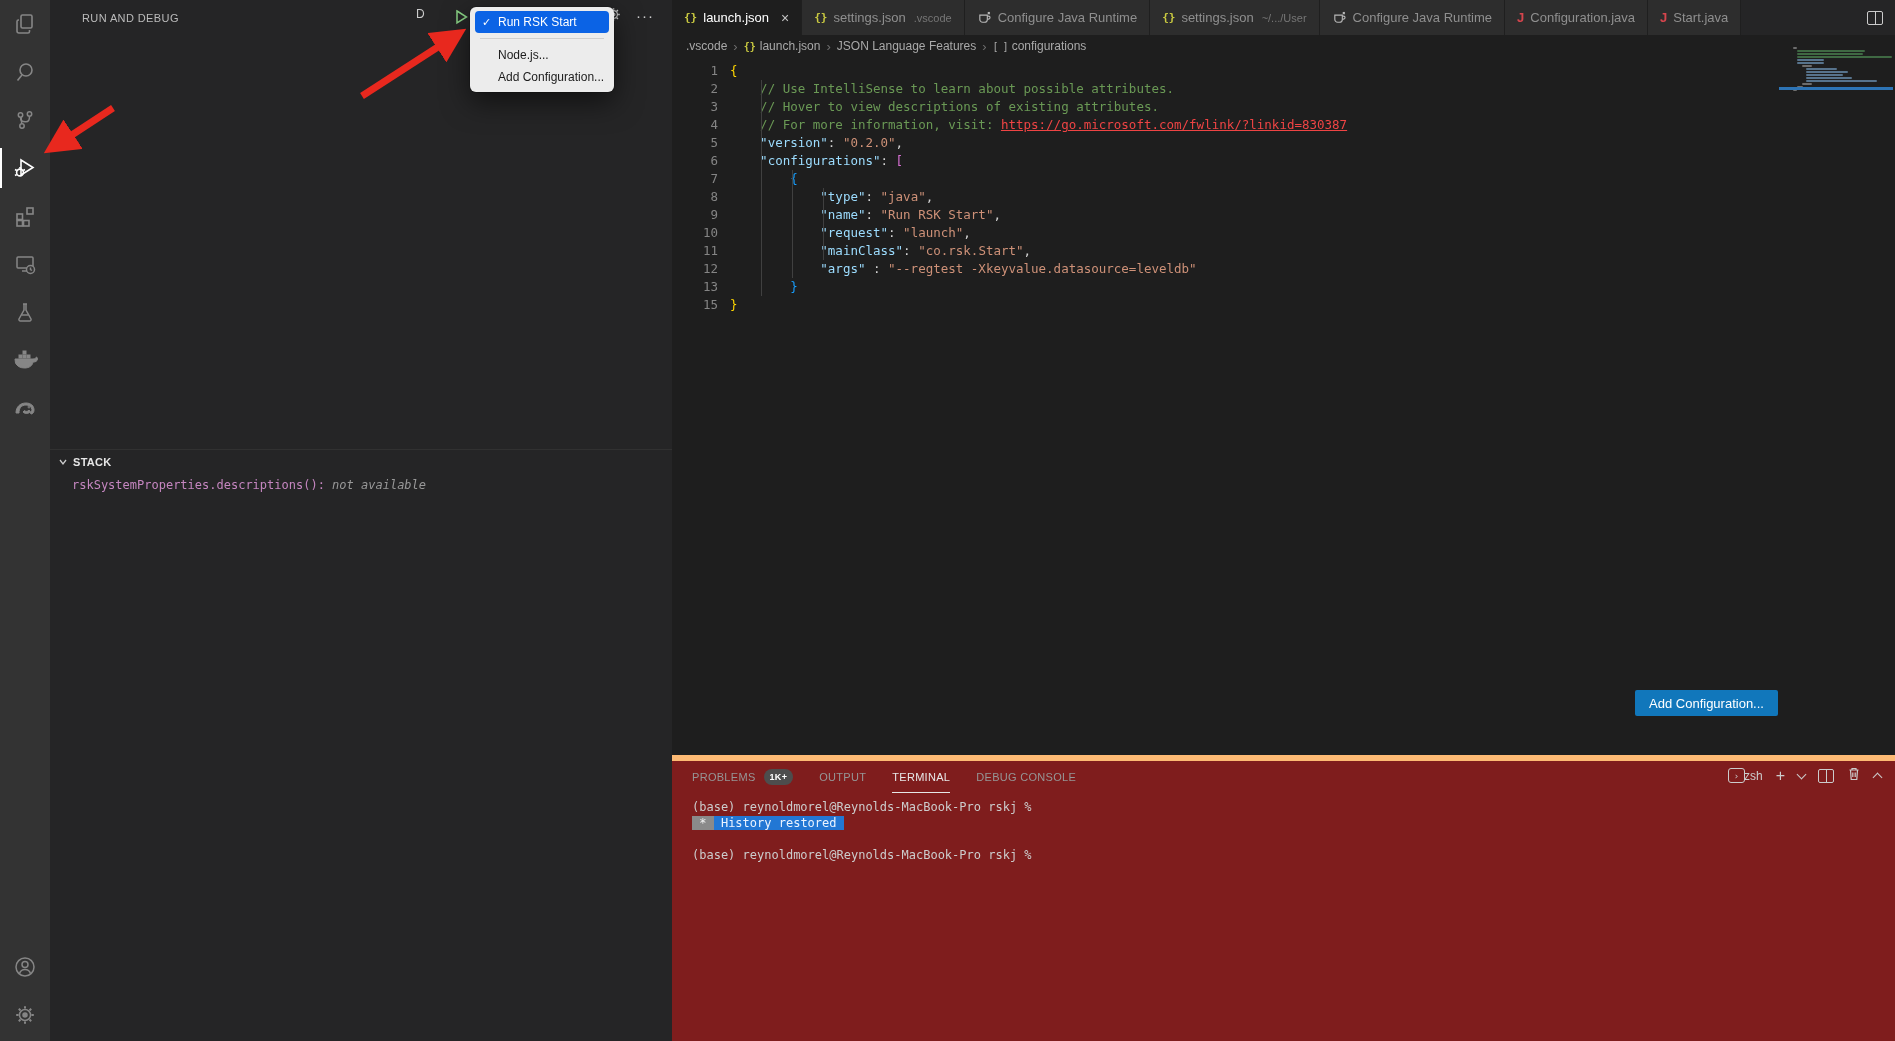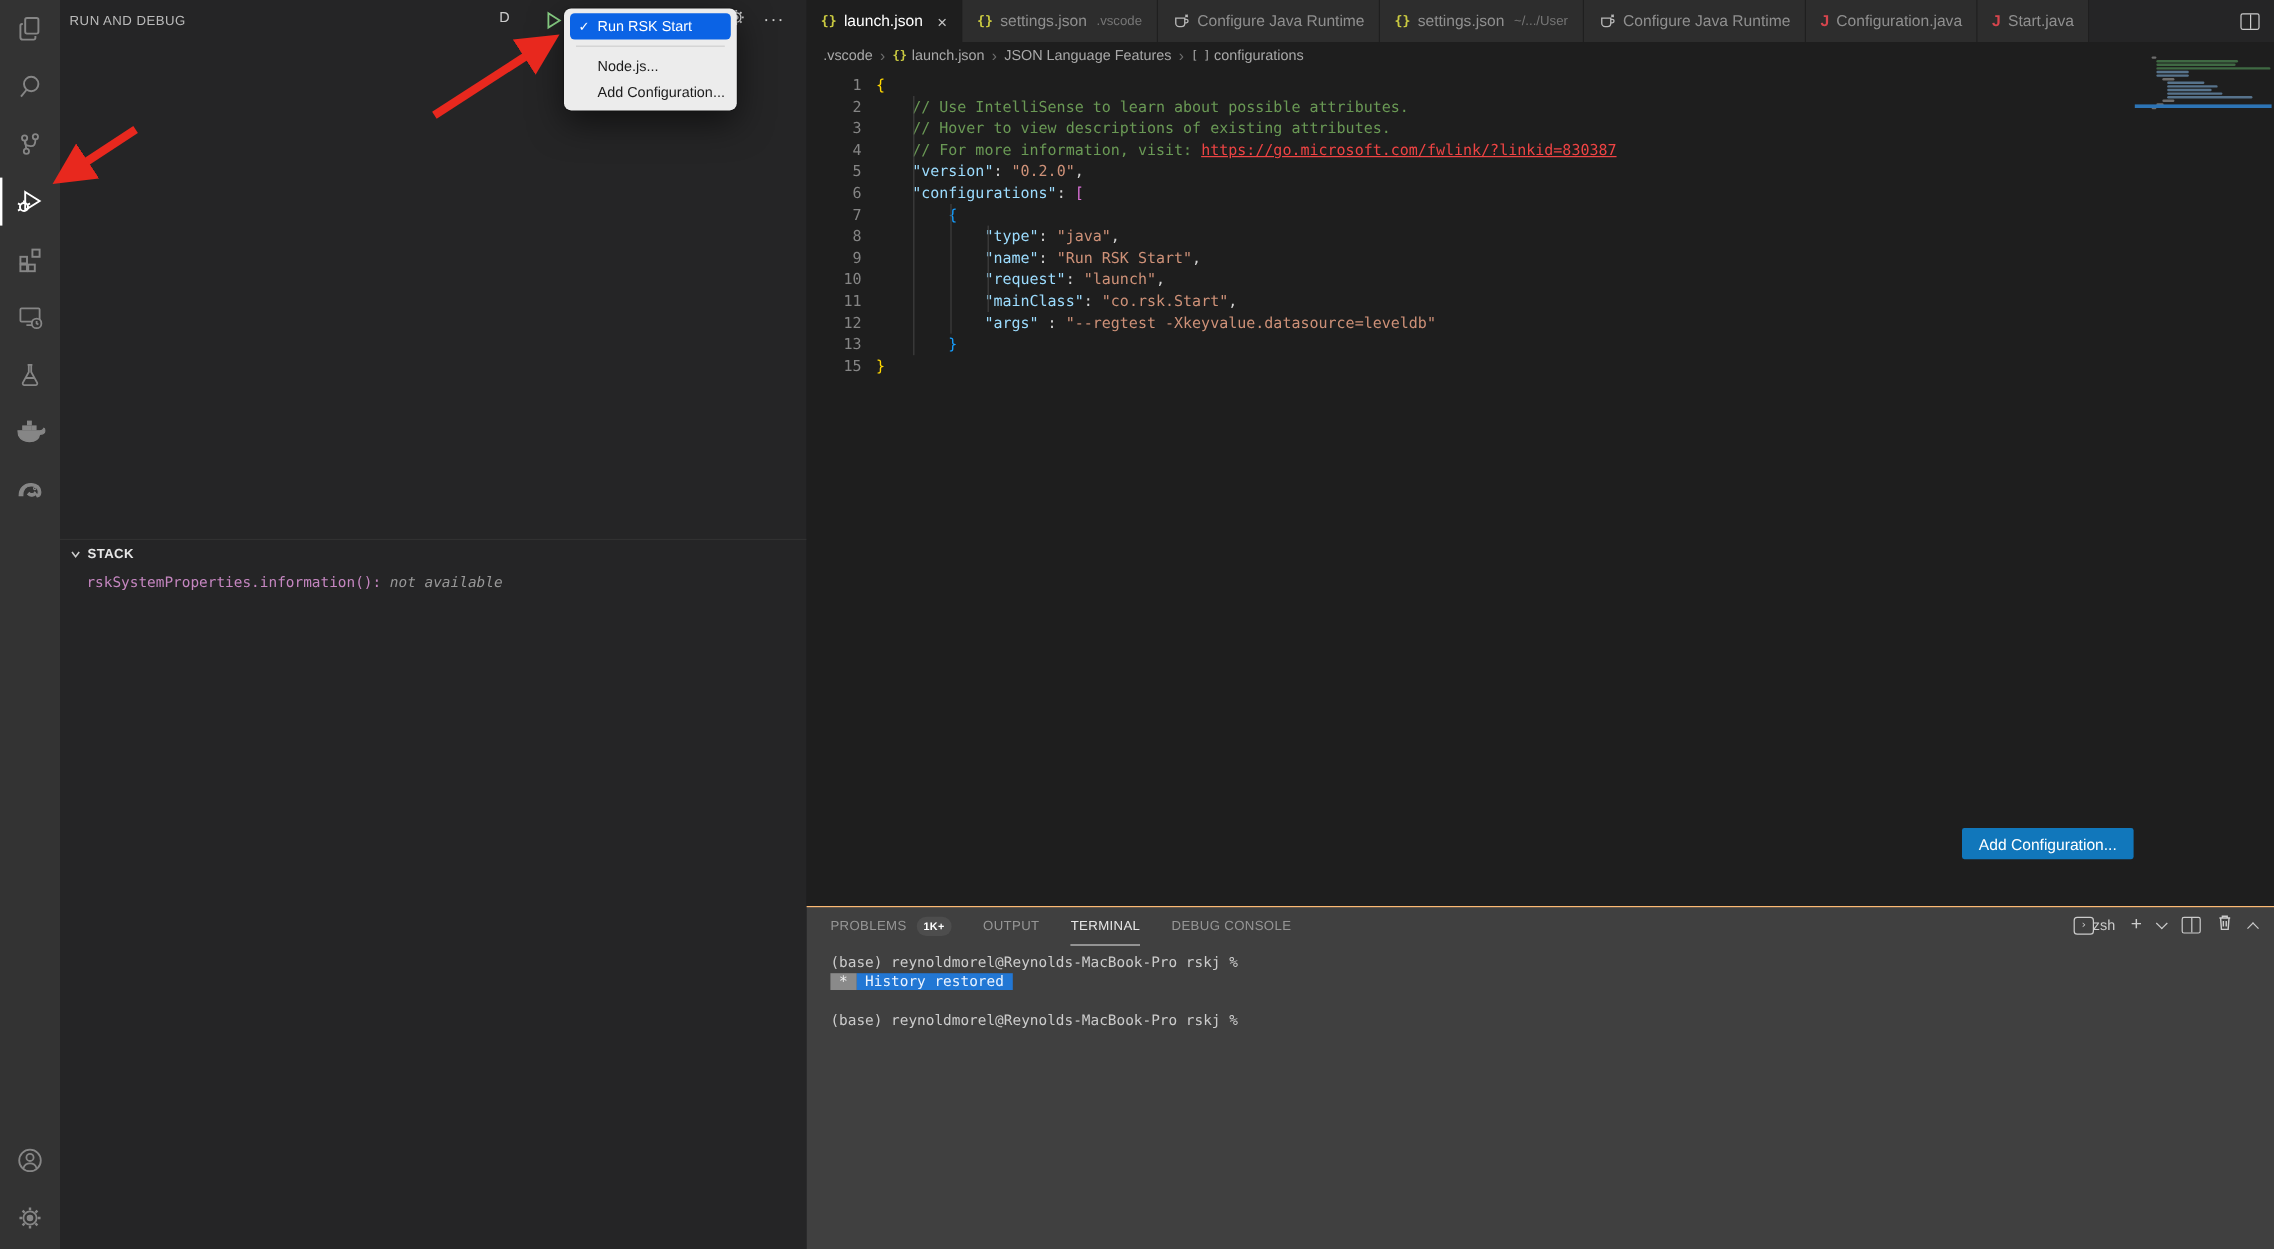--- a/index.html
+++ b/index.html
@@ -11,21 +11,21 @@
   #activitybar { position:absolute; left:0; top:0; width:50px; height:1041px; background:#333333; z-index:3; }
   .ab-item { position:relative; width:50px; height:48px; display:flex; align-items:center; justify-content:center; color:#868686; cursor:pointer; }
   .ab-item svg { stroke:#868686; }
   .ab-item.active { color:#ffffff; }
   .ab-item.active svg { stroke:#ffffff; }
   .ab-item.active::before { content:''; position:absolute; left:0; top:4px; bottom:4px; width:2px; background:#ffffff; }
   .ab-bottom { position:absolute; bottom:2px; left:0; width:50px; }
 
   
   #sidebar { position:absolute; left:50px; top:0; width:622px; height:1041px; background:#252526; z-index:2; }
-  .sb-header { position:relative; height:35px; display:flex; align-items:center; padding-left:8px; color:#bbbbbb; font-size:11px; letter-spacing:.4px; }
+  .sb-header { position:relative; height:35px; display:flex; align-items:center; padding-left:32px; color:#bbbbbb; font-size:11px; letter-spacing:.4px; }
   .sb-frag { position:absolute; left:366px; top:7px; color:#cccccc; font-size:12px; }
   .sb-play { position:absolute; left:404px; top:9px; }
   .sb-tools { position:absolute; right:18px; top:6px; display:flex; gap:14px; align-items:center; color:#cccccc; }
   .section { position:absolute; left:0; width:622px; border-top:1px solid #313131; }
   .sec-head { display:flex; align-items:center; gap:5px; height:24px; padding-left:8px; color:#e7e7e7; font-size:11px; font-weight:bold; letter-spacing:.3px; cursor:pointer; }
   .watch-row { padding:4px 0 0 22px; font-size:12px; }
   .watch-expr { color:#c586c0; }
   .watch-val { color:#989898; font-style:italic; }
   .bp-row { display:flex; align-items:center; gap:7px; padding:4px 0 0 20px; color:#cccccc; font-size:13px; }
   .bp-box { width:15px; height:15px; background:#ffffff; border-radius:3px; }
@@ -72,21 +72,21 @@
   .guide { position:absolute; width:1px; background:#404040; }
 
   #minimap { position:absolute; right:2px; top:47px; width:100px; }
   .mm-line { height:2px; margin-bottom:1px; border-radius:1px; }
   #mm-cursor { position:absolute; left:-14px; right:0; height:3px; background:#2d74b5; }
 
   #add-config-btn { position:absolute; right:117px; top:690px; width:143px; height:26px; background:#1177bb; color:#ffffff;
                     font-size:13px; display:flex; align-items:center; justify-content:center; border-radius:2px; cursor:pointer; }
 
   
-  #panel { position:absolute; left:0; right:0; top:755px; bottom:0; background:#404040; border-top:1px solid #fdba74; }
+  #panel { position:absolute; left:0; right:0; top:755px; bottom:0; background:#7f1d1d; border-top:6px solid #fdba74; }
   #panel-tabs { display:flex; align-items:center; gap:26px; height:32px; padding-left:20px; font-size:11px; letter-spacing:.3px; color:#969696; }
   .ptab { display:flex; align-items:center; gap:8px; height:100%; cursor:pointer; }
   .ptab.active { color:#e7e7e7; box-shadow:inset 0 -1px 0 #e7e7e7; }
   .pbadge { background:#4d4d4d; color:#ffffff; font-size:9px; font-weight:bold; border-radius:10px; padding:3px 6px; }
   #panel-actions { position:absolute; right:14px; top:5px; display:flex; align-items:center; gap:13px; color:#cccccc; }
   .term-box { width:17px; height:15px; border:1.2px solid #cccccc; border-radius:3px; font-size:9px; display:flex; align-items:center; justify-content:center; font-family:"DejaVu Sans Mono",monospace; }
   .pa-label { font-size:12px; margin-left:-7px; }
   .pa-plus { font-size:16px; font-weight:300; }
   .chev { width:7px; height:7px; border-left:1.4px solid #cccccc; border-bottom:1.4px solid #cccccc; }
   .chev.down { transform:rotate(-45deg); margin-top:-3px; }
@@ -210,21 +210,21 @@
 
 
   <div class="section" style="top:449px; height:209px;">
     <div class="sec-head">
       <svg width="10" height="10" viewBox="0 0 10 10">
           <polyline points="2,3 5,7 8,3" fill="none" stroke="#cccccc" stroke-width="1.3"></polyline>
         </svg>
       <span>STACK</span>
     </div>
     <div class="watch-row mono">
-      <span class="watch-expr">rskSystemProperties.information():</span>
+      <span class="watch-expr">rskSystemProperties.descriptions():</span>
       <span class="watch-val"> <span>not available</span></span>
     </div>
   </div>
 
 
 </div>
 
 <div id="config-menu">
   <div class="menu-item selected">
     <span class="menu-check">✓</span>

